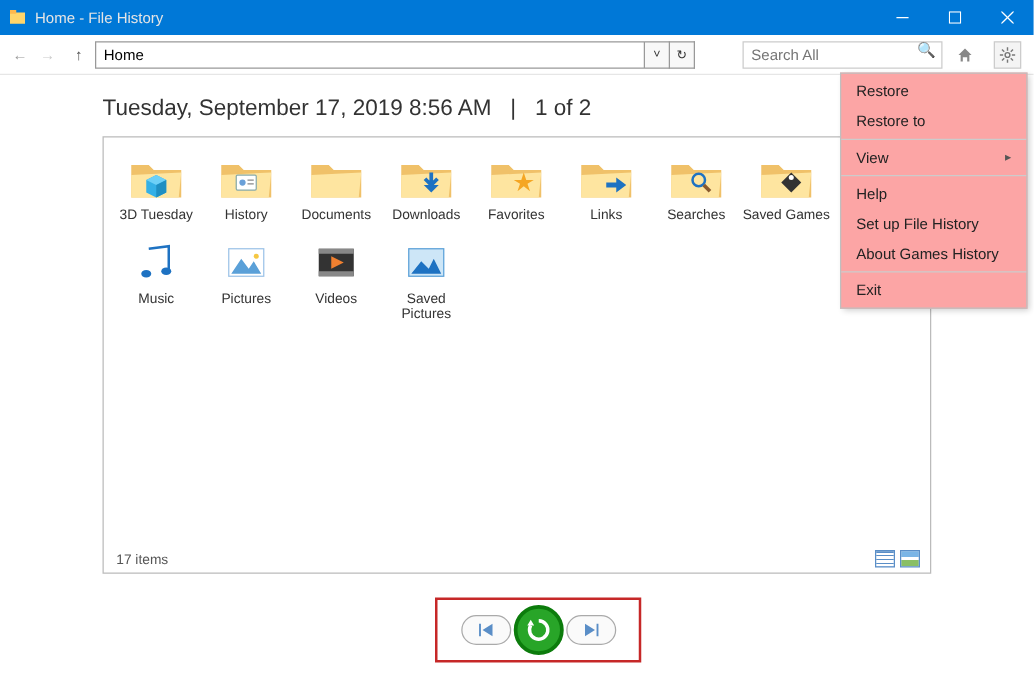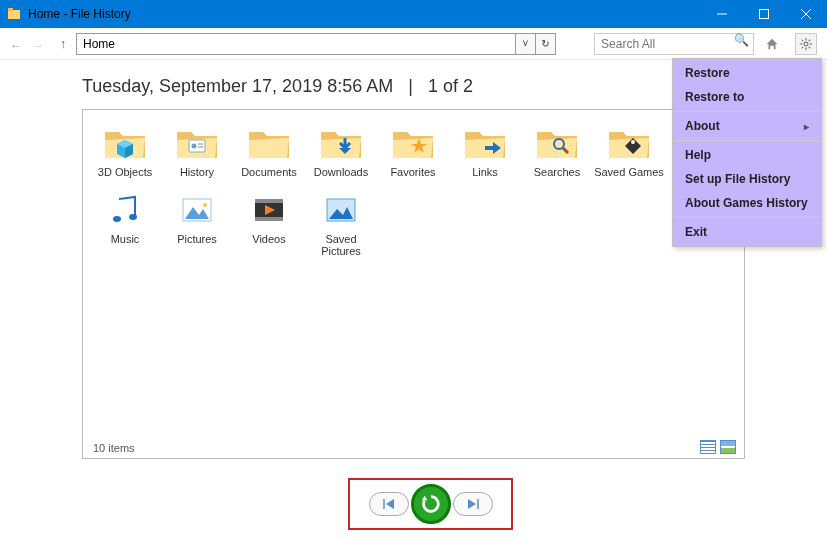--- a/index.html
+++ b/index.html
@@ -1,19 +1,19 @@
 <!DOCTYPE html>
 <html><head>
 <meta charset="utf-8">
 <style>
 * { margin: 0; padding: 0; box-sizing: border-box; font-family: "Segoe UI", sans-serif; }
 body { background: #fff; width: 827px; height: 539px; overflow: hidden; position: relative; }
 
 
-.titlebar { background: #0078d7; color: #000000; height: 28px; display: flex; align-items: center; font-size: 12px; }
+.titlebar { background: #0078d7; color: #e5e5e5; height: 28px; display: flex; align-items: center; font-size: 12px; }
 .titlebar .app-icon { width: 16px; height: 16px; margin: 0 6px; }
 .titlebar .title { flex: 1; }
 .titlebar .win-btn { width: 42px; height: 28px; display: flex; align-items: center; justify-content: center; }
 
 
 .toolbar { height: 32px; display: flex; align-items: center; padding: 4px 10px; gap: 8px; border-bottom: 1px solid #e6e6e6; }
 .nav-arrows { display: flex; gap: 10px; color: #999; }
 .nav-arrows span { font-size: 12px; }
 .up-arrow { color: #555; font-size: 12px; margin-left: 8px; margin-right: 2px; }
 .address { display: flex; align-items: center; flex: 1; max-width: 480px; }
@@ -40,21 +40,21 @@
 .view-icons span { width: 16px; height: 14px; border: 1px solid #5a8ec7; display: inline-block; }
 .view-icons .list { background: repeating-linear-gradient(#5a8ec7,#5a8ec7 1px,#fff 1px,#fff 3px); }
 .view-icons .thumb { background: linear-gradient(#7ab5e6 40%, #fff 40%, #fff 55%, #8abf65 55%); }
 
 
 .bottom-box { position: absolute; left: 348px; top: 478px; width: 165px; height: 52px; border: 2px solid #c62828; display: flex; align-items: center; justify-content: center; gap: 0; }
 .pill { width: 40px; height: 24px; border: 1px solid #aaa; border-radius: 12px; display: flex; align-items: center; justify-content: center; color: #5a8ec7; font-size: 11px; background: #fafafa; }
 .restore-btn { width: 40px; height: 40px; border-radius: 50%; background: #28a528; border: 3px solid #0c7c0c; margin: 0 2px; display: flex; align-items: center; justify-content: center; color: #fff; }
 
 
-.menu { position: absolute; right: 5px; top: 58px; width: 150px; background: #c4b5fd; border: 1px solid #bfbfbf; box-shadow: 2px 2px 5px rgba(0,0,0,.2); font-size: 12px; padding: 2px 0; font-weight: bold; }
+.menu { position: absolute; right: 5px; top: 58px; width: 150px; background: #fca5a5; border: 1px solid #bfbfbf; box-shadow: 2px 2px 5px rgba(0,0,0,.2); font-size: 12px; padding: 2px 0; }
 .menu .mi { padding: 5px 12px; color: #222; display: flex; align-items: center; justify-content: space-between; }
 .menu .sep { border-top: 1px solid #ccc; margin: 2px 0; }
 .menu .arrow-r { font-size: 10px; color: #555; }
 </style>
 </head>
 <body>
 
 <div class="titlebar">
   <span class="app-icon">
     <svg viewBox="0 0 16 16" width="16" height="16">
@@ -132,21 +132,21 @@
             <svg width="44" height="36" viewBox="0 0 44 36">
               <path fill="#f0c169" d="M2 6 L16 6 L20 10 L42 10 L42 32 L2 32 Z"></path>
               <path fill="#ffe9a6" opacity="0.9" d="M2 14 L42 12 L40 32 L2 32 Z"></path>
               <g transform="translate(14,14)">
                 <polygon points="8,0 16,4 16,14 8,18 0,14 0,4" fill="#34b0e6"></polygon>
                 <polygon points="8,0 16,4 8,8 0,4" fill="#6dd0f7"></polygon>
                 <polygon points="8,8 16,4 16,14 8,18" fill="#1f8fc2"></polygon>
               </g>
             </svg>
           </div>
-          <div class="lbl">3D Objects</div>
+          <div class="lbl">3D Tuesday</div>
         </div>
         <div class="item">
           <div class="ic">
             <svg width="44" height="36" viewBox="0 0 44 36">
               <path fill="#f0c169" d="M2 6 L16 6 L20 10 L42 10 L42 32 L2 32 Z"></path>
               <path fill="#ffe9a6" opacity="0.9" d="M2 14 L42 12 L40 32 L2 32 Z"></path>
               <g transform="translate(14,14)">
                 <rect width="16" height="12" rx="1" fill="#fff" stroke="#8aa"></rect>
                 <circle cx="5" cy="6" r="2.5" fill="#6aa0d8"></circle>
                 <line x1="9" y1="4" x2="14" y2="4" stroke="#888"></line>
@@ -273,21 +273,21 @@
         <div class="item">
           <div class="ic">
             <svg width="40" height="36" viewBox="0 0 40 36">
               <rect x="6" y="6" width="28" height="22" fill="#cde6f7" stroke="#5aa0d8"></rect>
               <polygon points="8,26 16,16 22,22 26,14 32,26" fill="#1e72c2"></polygon>
             </svg>
           </div>
           <div class="lbl">Saved Pictures</div>
         </div>
       </div>
-    <div class="status">10 items</div>
+    <div class="status">17 items</div>
     <div class="view-icons">
       <span class="list"></span>
       <span class="thumb"></span>
     </div>
   </div>
 </div>
 
 <div class="bottom-box">
   <div class="pill">
     <svg width="14" height="12" viewBox="0 0 14 12">
@@ -311,21 +311,21 @@
 
 <div class="menu">
   <div class="mi">
       <span>Restore</span>
     </div>
   <div class="mi">
       <span>Restore to</span>
     </div>
   <div class="sep"></div>
   <div class="mi">
-      <span>About</span>
+      <span>View</span>
       <span class="arrow-r">▸</span>
     </div>
   <div class="sep"></div>
   <div class="mi">
       <span>Help</span>
     </div>
   <div class="mi">
       <span>Set up File History</span>
     </div>
   <div class="mi">

